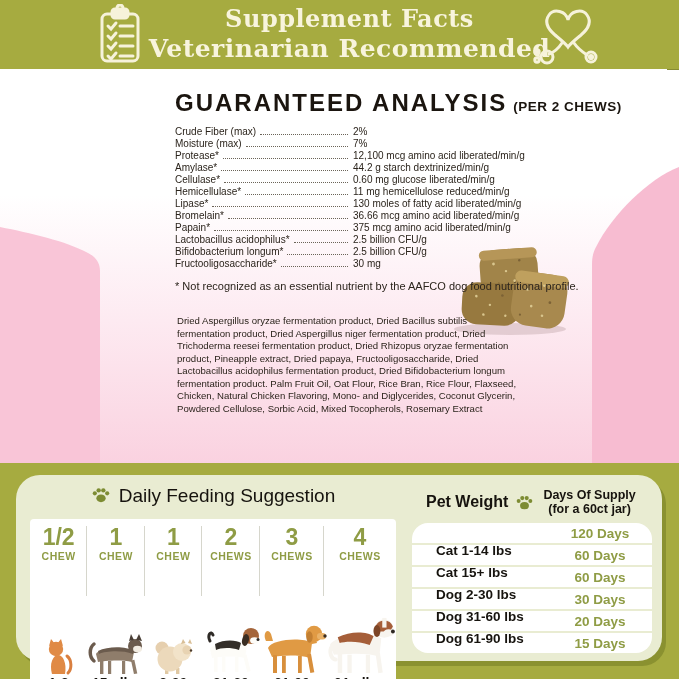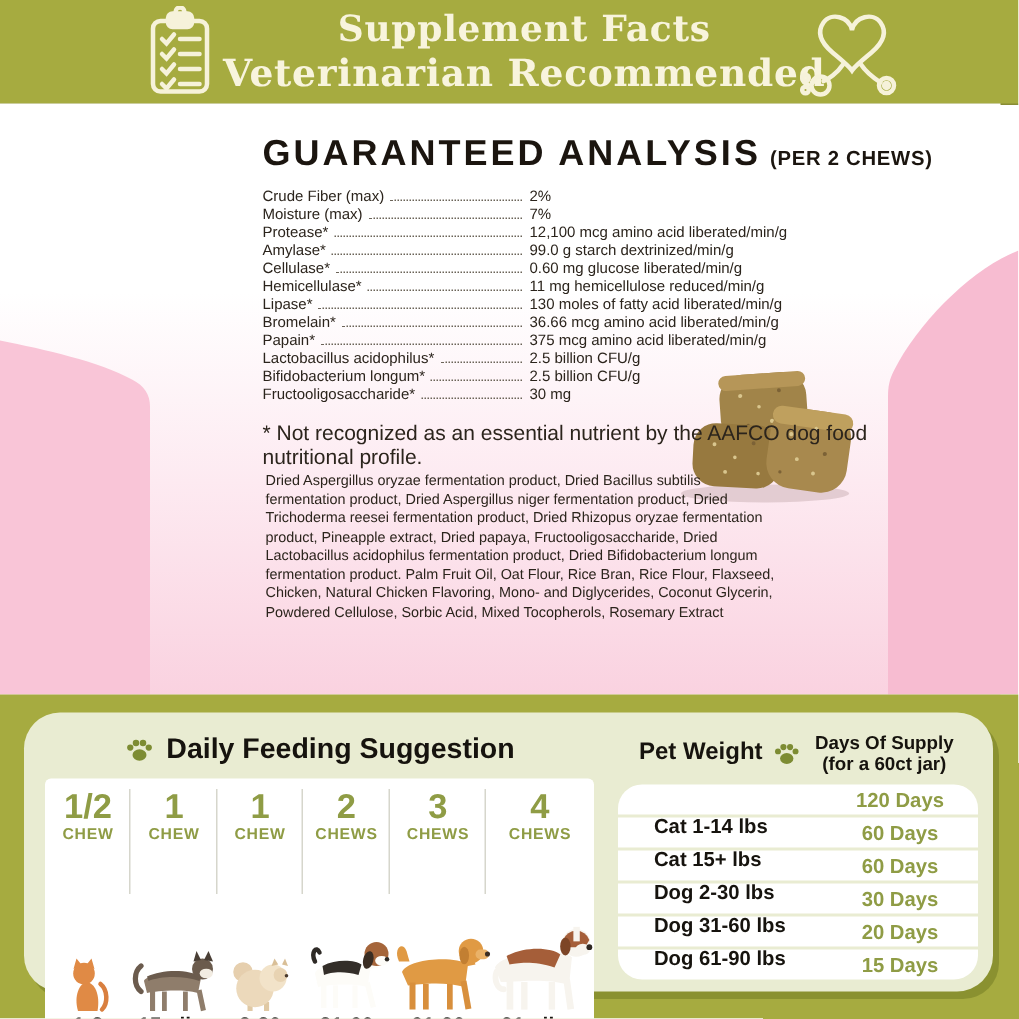--- a/index.html
+++ b/index.html
@@ -22,33 +22,33 @@
   .bg-shapes{position:absolute;left:0;top:0;}
   .ga{position:absolute;left:175px;top:20px;width:420px;z-index:3;}
   .ga h2{margin:0;font-size:24px;font-weight:bold;letter-spacing:2px;color:#1b150f;
          white-space:nowrap;}
   .ga-sub{font-size:13.5px;letter-spacing:.5px;margin-left:6px;}
   .ga-rows{margin-top:9px;}
   .ga-row{display:flex;align-items:baseline;line-height:12px;font-size:10px;color:#2b241c;}
   .ga-lead{display:flex;align-items:baseline;width:176px;flex:none;}
   .ga-dots{flex:1;border-bottom:1.5px dotted #6b6458;margin:0 3px 2px 4px;}
   .ga-val{white-space:nowrap;margin-left:2px;}
-  .ga-note{margin:10px 0 0 0;font-size:14px;color:#2b241c;}
+  .ga-note{margin:10px 0 0 0;font-size:11px;color:#2b241c;}
   .ing{position:absolute;left:175px;top:236px;width:352px;z-index:3;}
   .ing h2{margin:0;font-size:21px;font-weight:bold;letter-spacing:3px;color:#1b150f;}
   .ing p{margin:10px 0 0 2px;font-size:9.6px;line-height:12.5px;color:#2b241c;width:342px;}
   .chews-art{position:absolute;left:446px;top:172px;z-index:2;}
 
   
   .bottom{position:absolute;left:0;top:463px;width:679px;height:216px;background:#a6ab40;}
   .card{position:absolute;left:16px;top:12px;width:646px;height:186px;background:#e9ecd2;
         border-radius:24px;box-shadow:4px 5px 0 #8a9130;}
   .feed-left{position:absolute;left:14px;top:10px;width:366px;}
-  .feed-title{height:30px;display:flex;align-items:center;justify-content:center;gap:8px;
-              font-size:19px;font-weight:bold;color:#16130e;}
+  .feed-title{height:30px;display:flex;align-items:flex-start;justify-content:center;gap:8px;
+              font-size:19px;font-weight:normal;color:#16130e;}
   .chew-box{position:relative;margin-top:4px;height:176px;background:#fff;border-radius:4px;
             display:flex;}
   .chew-col{flex:1;position:relative;display:flex;flex-direction:column;align-items:center;}
   .chew-col:not(:last-child)::after{content:"";position:absolute;right:0;top:7px;height:70px;
             width:1px;background:#d6d6cc;}
   .chew-count{font-size:23px;font-weight:bold;color:#8f9c45;line-height:26px;margin-top:5px;}
   .chew-unit{font-size:10.5px;font-weight:bold;color:#8f9c45;letter-spacing:.5px;}
   .animal{flex:1;display:flex;align-items:flex-end;justify-content:center;width:100%;}
   .animal svg{overflow:visible;}
   .chew-weight{font-size:14px;font-weight:bold;color:#16130e;padding-bottom:4px;white-space:nowrap;}
@@ -130,21 +130,21 @@
               <span>Protease*</span>
               <span class="ga-dots"></span>
             </span>
             <span class="ga-val">12,100 mcg amino acid liberated/min/g</span>
           </div>
         <div class="ga-row">
             <span class="ga-lead">
               <span>Amylase*</span>
               <span class="ga-dots"></span>
             </span>
-            <span class="ga-val">99.0 g starch dextrinized/min/g</span>
+            <span class="ga-val">44.2 g starch dextrinized/min/g</span>
           </div>
         <div class="ga-row">
             <span class="ga-lead">
               <span>Cellulase*</span>
               <span class="ga-dots"></span>
             </span>
             <span class="ga-val">0.60 mg glucose liberated/min/g</span>
           </div>
         <div class="ga-row">
             <span class="ga-lead">

